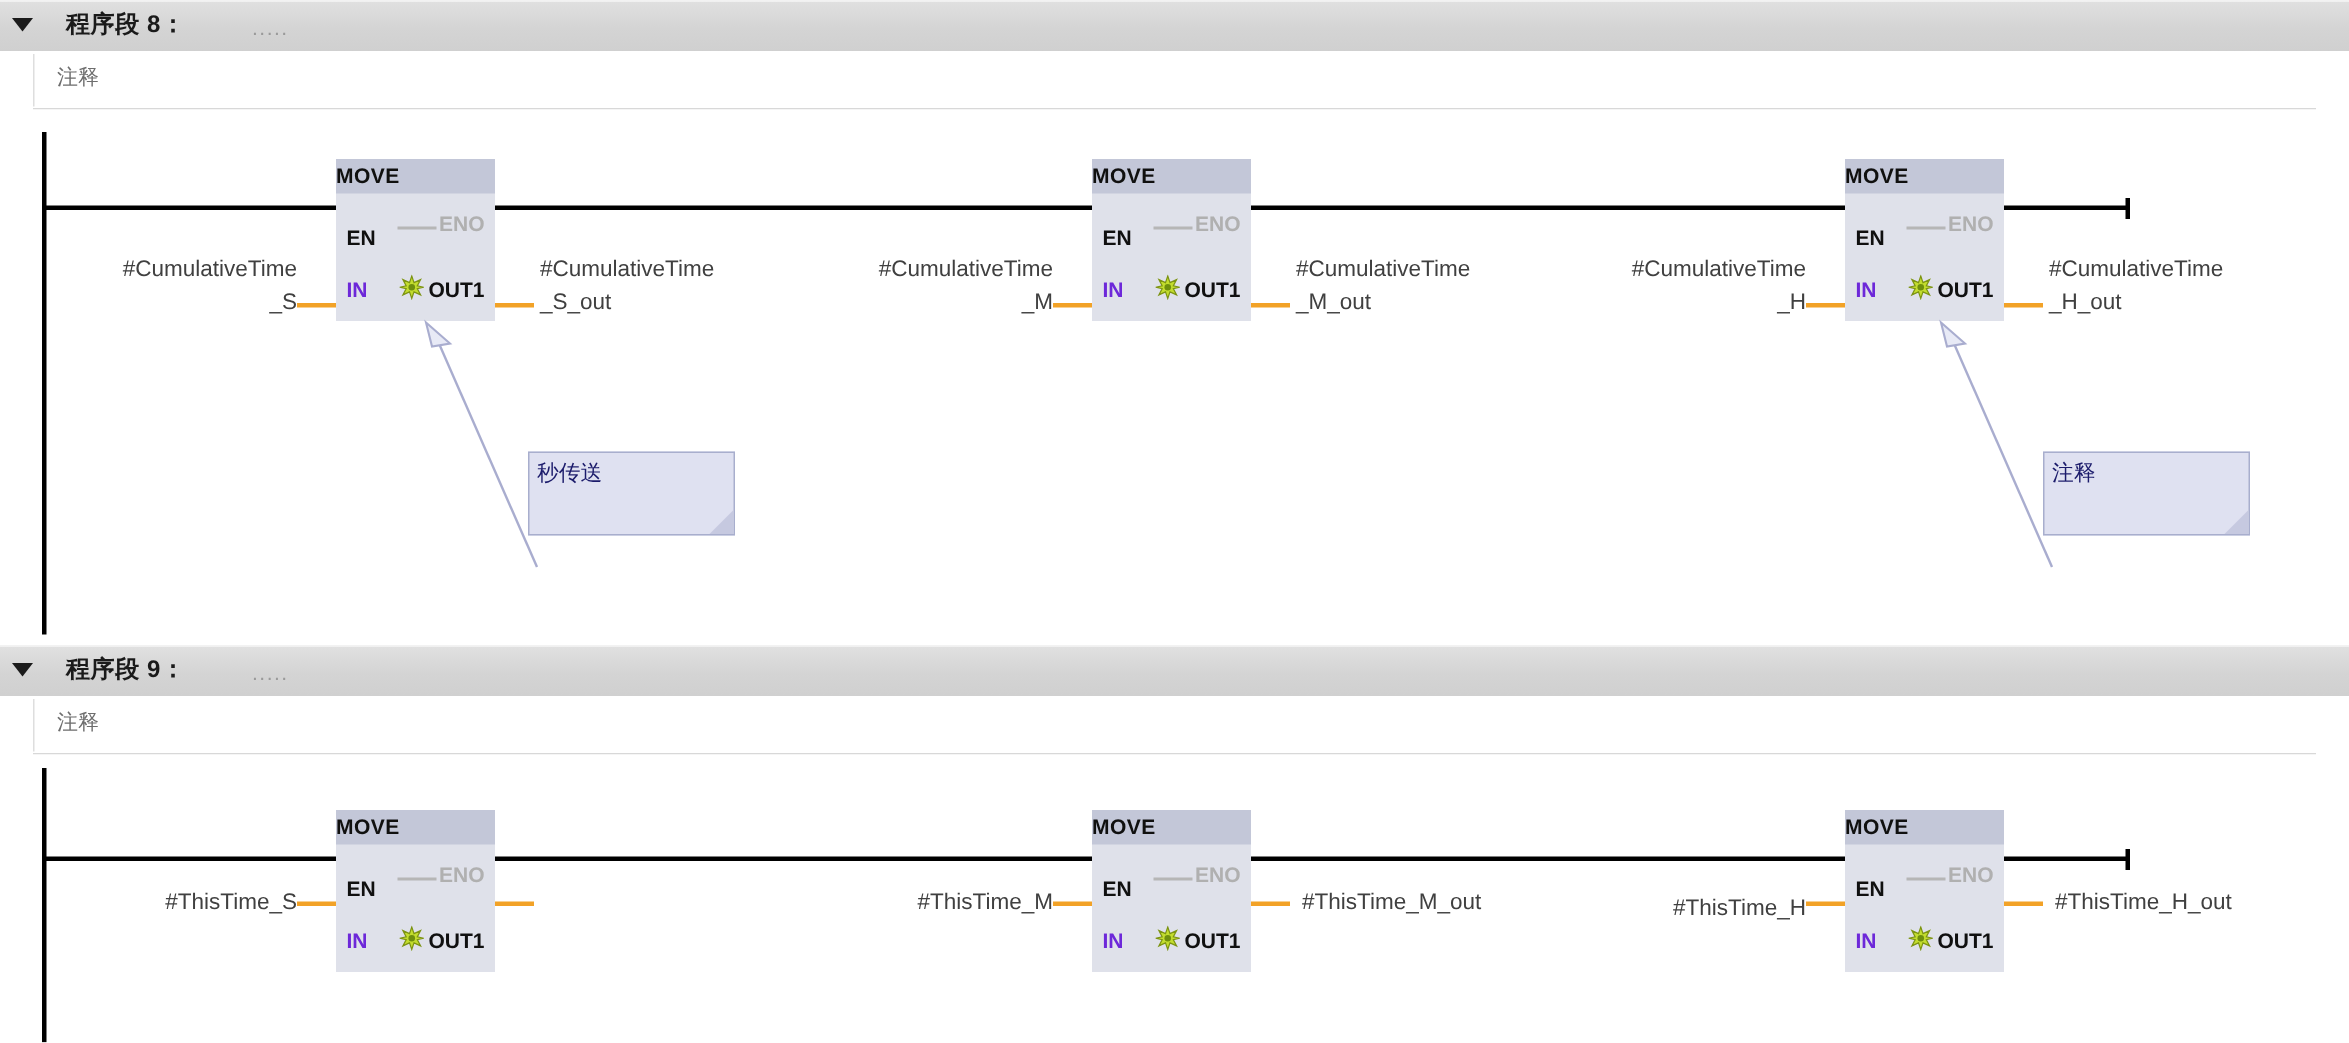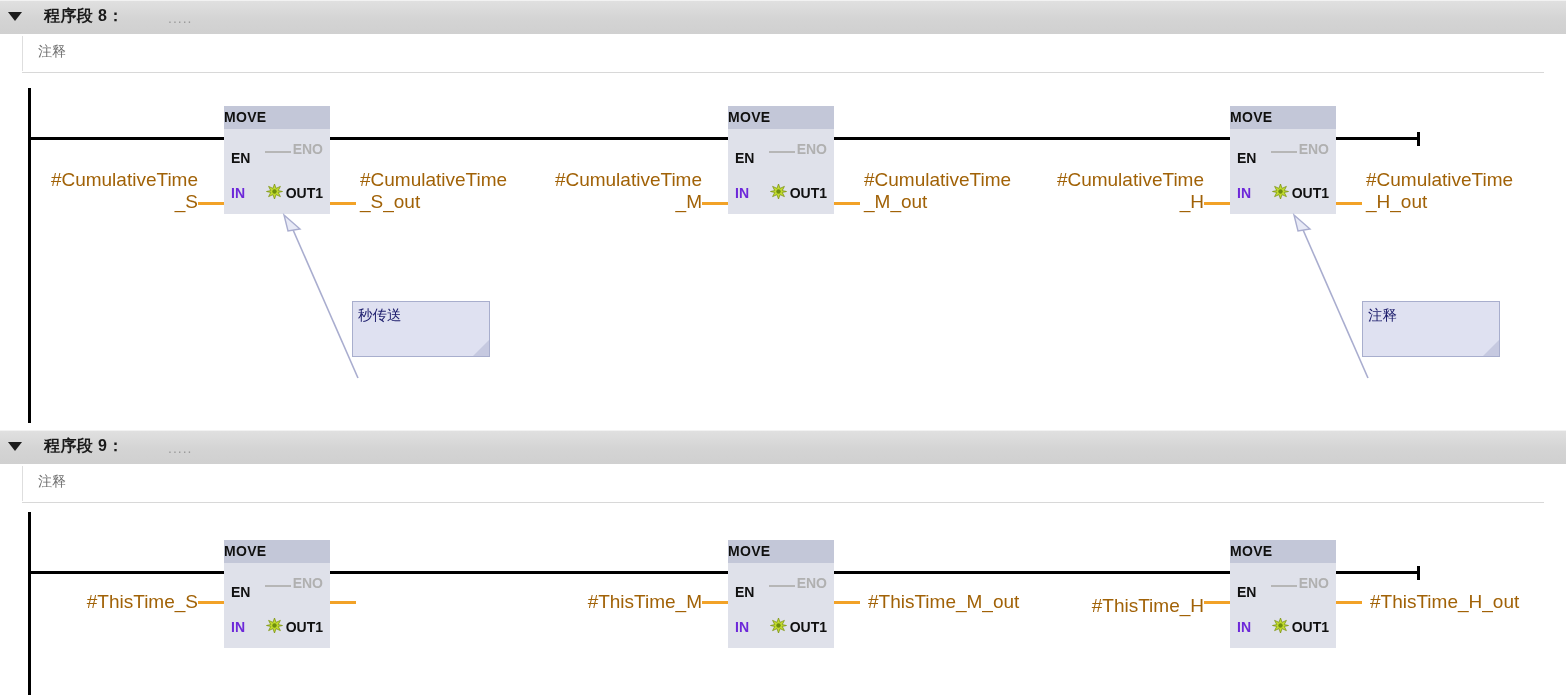--- a/index.html
+++ b/index.html
@@ -189,22 +189,22 @@
   
   .wire-orange {
     position: absolute;
     height: 3px;
     background: #f2a227;
   }
 
   
   .operand {
     position: absolute;
-    font-size: 19px;
-    color: #a16207;
+    font-size: 15px;
+    color: #404040;
     line-height: 22px;
     white-space: nowrap;
   }
   .operand.two-line {
     line-height: 22px;
   }
   .operand .l1 { display: block; }
   .operand .l2 { display: block; }
   .operand.align-right { text-align: right; }
   .operand.align-left { text-align: left; }

